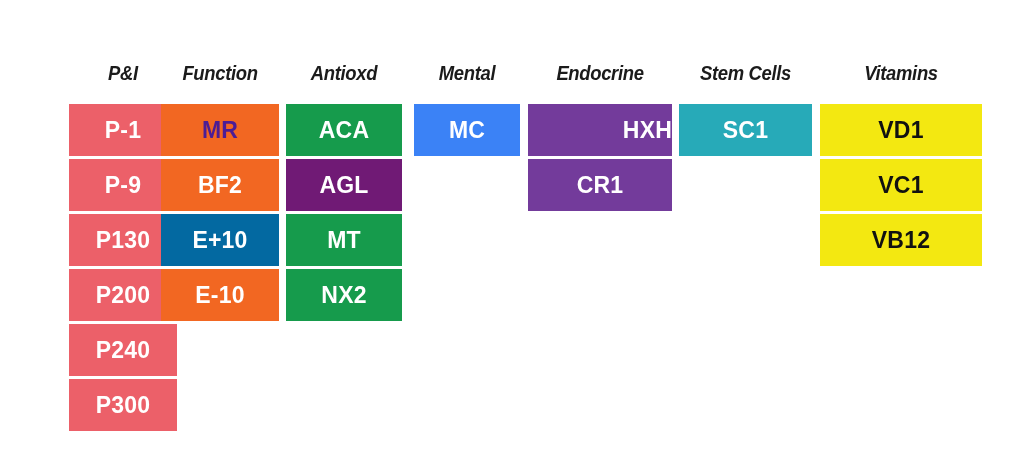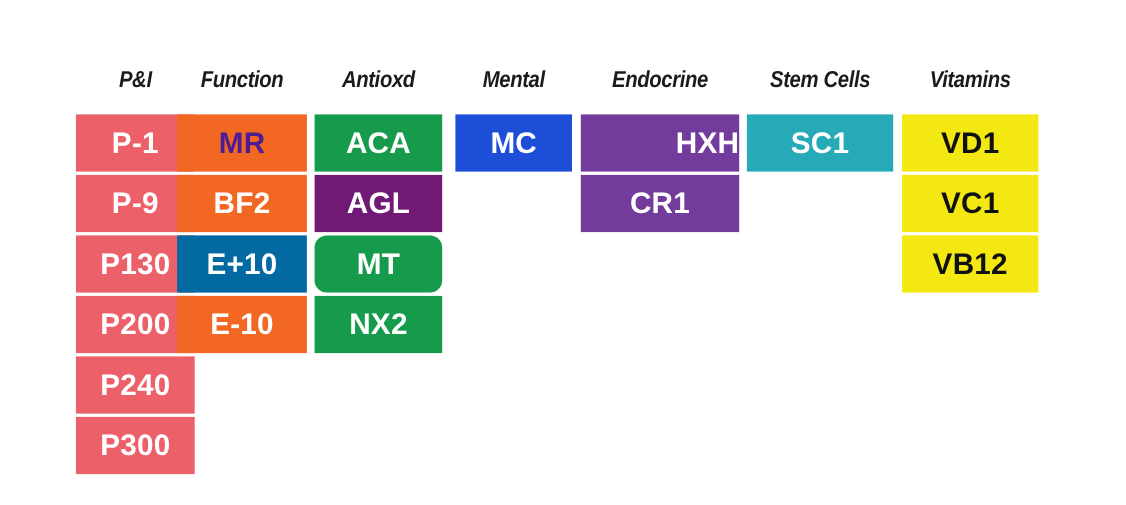--- a/index.html
+++ b/index.html
@@ -40,36 +40,36 @@
   .cells {
     margin-top: 16px;
   }
   .cell {
     height: 52px;
     line-height: 52px;
     margin-bottom: 3px;
     text-align: center;
     font-family: "Liberation Sans", sans-serif;
     font-weight: bold;
-    font-size: 27px;
+    font-size: 23px;
     color: #ffffff;
     letter-spacing: 0.2px;
     white-space: nowrap;
     overflow: hidden;
   }
   .cell.dark-text { color: #111111; }
 
   
   .c0 { left: 48px;  width: 108px; padding-left: 21px; }
   .c1 { left: 161px; width: 118px; }
   .c2 { left: 286px; width: 116px; }
   .c3 { left: 414px; width: 106px; }
   .c4 { left: 528px; width: 144px; }
   .c5 { left: 679px; width: 133px; }
-  .c6 { left: 820px; width: 124px; }
+  .c6 { left: 820px; width: 162px; }
 </style>
 </head>
 <body>
 
 <div id="board">
     <div class="column c0">
       <div class="col-header">P&amp;I</div>
       <div class="cells">
         <div class="cell" style="background: rgb(236, 96, 105); color: rgb(255, 255, 255);">P-1</div>
         <div class="cell" style="background: rgb(236, 96, 105); color: rgb(255, 255, 255);">P-9</div>
@@ -86,28 +86,28 @@
         <div class="cell" style="background: rgb(242, 103, 34); color: rgb(255, 255, 255);">BF2</div>
         <div class="cell" style="background: #0369a1; color: rgb(255, 255, 255);">E+10</div>
         <div class="cell" style="background: rgb(242, 103, 34); color: rgb(255, 255, 255);">E-10</div>
       </div>
     </div>
     <div class="column c2">
       <div class="col-header">Antioxd</div>
       <div class="cells">
         <div class="cell" style="background: rgb(22, 155, 76); color: rgb(255, 255, 255);">ACA</div>
         <div class="cell" style="background: #701a75; color: rgb(255, 255, 255);">AGL</div>
-        <div class="cell" style="background: rgb(22, 155, 76); color: rgb(255, 255, 255); border-radius: 11px;">MT</div>
+        <div class="cell" style="background: rgb(22, 155, 76); color: rgb(255, 255, 255);">MT</div>
         <div class="cell" style="background: rgb(22, 155, 76); color: rgb(255, 255, 255);">NX2</div>
       </div>
     </div>
     <div class="column c3">
       <div class="col-header">Mental</div>
       <div class="cells">
-        <div class="cell" style="background: #1d4ed8; color: rgb(255, 255, 255);">MC</div>
+        <div class="cell" style="background: #3b82f6; color: rgb(255, 255, 255);">MC</div>
       </div>
     </div>
     <div class="column c4">
       <div class="col-header">Endocrine</div>
       <div class="cells">
         <div class="cell" style="background: rgb(115, 59, 155); color: rgb(255, 255, 255); text-align: right;">HXH</div>
         <div class="cell" style="background: rgb(115, 59, 155); color: rgb(255, 255, 255);">CR1</div>
       </div>
     </div>
     <div class="column c5">

